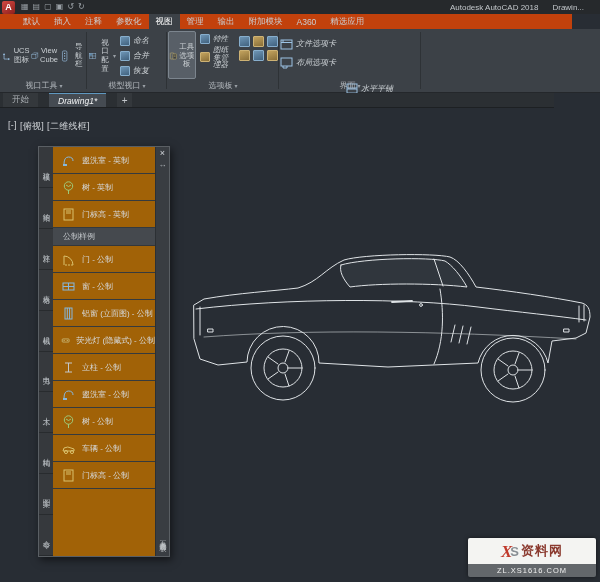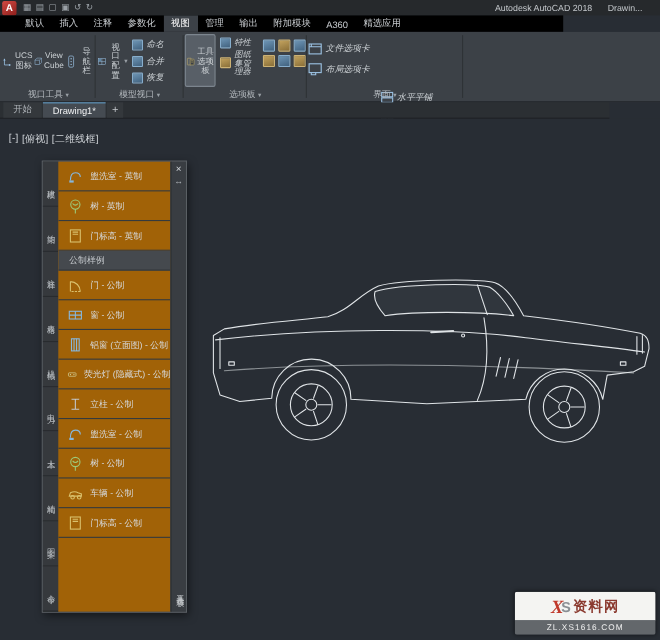--- a/index.html
+++ b/index.html
@@ -16,21 +16,21 @@
   
   .titlebar{position:absolute;left:0;top:0;width:600px;height:14px;background:#26292c;display:flex;align-items:center;}
   .alogo{width:13px;height:13px;margin-left:2px;background:linear-gradient(145deg,#d24a43,#8e1f1c);color:#fff;
     font-weight:bold;font-size:9px;display:flex;align-items:center;justify-content:center;border-radius:2px;}
   .qat{display:flex;align-items:center;gap:4px;margin-left:6px;}
   .qicon{font-size:8px;color:#9aa0a6;line-height:1;}
   .titletext{position:absolute;right:16px;top:0;height:14px;display:flex;align-items:center;gap:14px;
     font-size:8px;color:#c3c7cb;white-space:nowrap;}
 
   
-  .ribbontabs{position:absolute;left:0;top:14px;width:512px;height:15px;background:#000000;display:flex;align-items:stretch;padding-left:16px;}
+  .ribbontabs{position:absolute;left:0;top:14px;width:572px;height:15px;background:#c2410c;display:flex;align-items:stretch;padding-left:16px;}
   .rtab{display:flex;align-items:center;padding:0 7px;font-size:8.5px;color:#c9cdd1;cursor:default;}
   .rtab.active{background:#3c4147;color:#ffffff;}
 
   
   .ribbon{position:absolute;left:0;top:29px;width:600px;height:64px;background:#3c4147;border-bottom:1px solid #24272b;}
   .panel{position:absolute;top:0;height:100%;}
   .pbody{position:absolute;top:2px;left:0;right:0;height:48px;display:flex;align-items:flex-start;}
   .plabel{position:absolute;bottom:1px;left:0;width:100%;text-align:center;font-size:8px;color:#b3b8bd;white-space:nowrap;}
   .plabel::after{content:" ▾";font-size:6px;color:#9aa0a6;}
   .psep{position:absolute;top:3px;bottom:3px;width:1px;background:#2e3236;}
@@ -42,24 +42,24 @@
   .smallcol{display:flex;flex-direction:column;justify-content:flex-start;gap:2px;padding-top:3px;}
   .smallbtn{display:flex;align-items:center;gap:3px;height:13px;font-size:8px;color:#ccd1d5;white-space:nowrap;cursor:default;font-style:italic;}
   .smallbtn.wrap{white-space:normal;line-height:1;height:auto;font-size:7.5px;}
   .msq{width:10px;height:10px;flex:none;border:1px solid #87aecd;background:linear-gradient(160deg,#6e95b5,#41627f);border-radius:1px;}
   .msq.warm{border-color:#cdb274;background:linear-gradient(160deg,#c2a25e,#8a6f38);}
   .gridcol{display:grid;grid-template-columns:repeat(3,11px);grid-auto-rows:11px;gap:3px;padding-top:5px;margin-left:4px;}
   .gsq{width:11px;height:11px;border:1px solid #87aecd;background:linear-gradient(160deg,#6e95b5,#41627f);border-radius:1px;}
   .gsq.warm{border-color:#cdb274;background:linear-gradient(160deg,#c2a25e,#8a6f38);}
 
   
-  .filetabs{position:absolute;left:0;top:93px;width:554px;height:15px;background:#2b2f33;display:flex;align-items:stretch;gap:1px;padding-left:3px;border-bottom:1px solid #1d2023;}
+  .filetabs{position:absolute;left:0;top:93px;width:554px;height:15px;background:#2b2f33;display:flex;align-items:stretch;gap:11px;padding-left:3px;border-bottom:1px solid #1d2023;}
   .ftab{display:flex;align-items:center;padding:0 9px;font-size:8.5px;background:#34383c;color:#aeb3b8;cursor:default;}
   .ftab.active{background:#454b52;color:#f2f3f4;border-top:1px solid #6d7large;}
-  .ftab.active{border-top:1px solid #5f98c0;}
+  .ftab.active{border-top:1px solid #5f98c0;font-style:italic;}
   .plusbtn{width:15px;display:flex;align-items:center;justify-content:center;background:#34383c;color:#c3c7cb;font-size:10px;cursor:default;}
 
   
   .canvas{position:absolute;left:0;top:108px;width:600px;height:474px;background:#282d34;}
   .vplabel{position:absolute;left:8px;top:12px;font-size:9px;color:#d2d6da;letter-spacing:.3px;display:flex;gap:3px;}
   .vplabel span{cursor:default;}
   .car{position:absolute;left:178px;top:137px;}
 
   
   .watermark{position:absolute;left:468px;top:430px;width:128px;height:39px;border-radius:2px;overflow:hidden;

